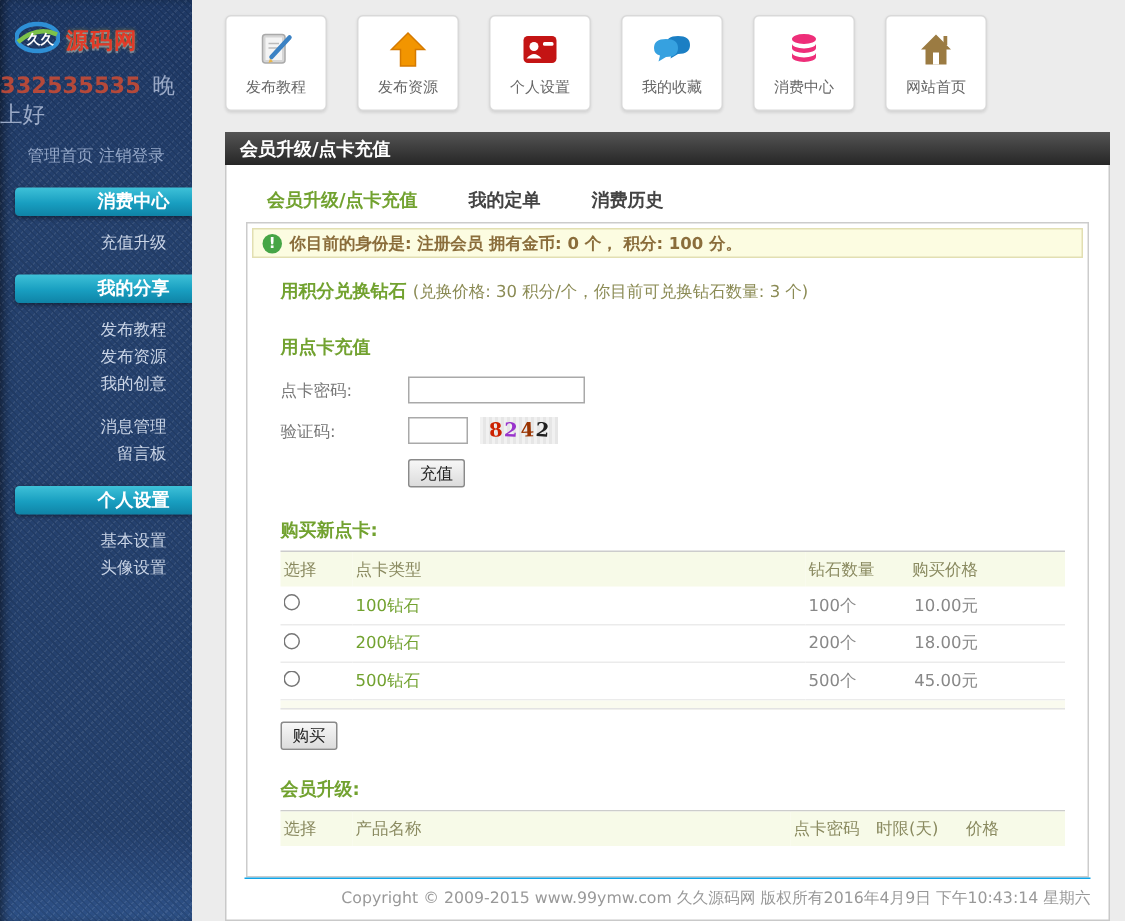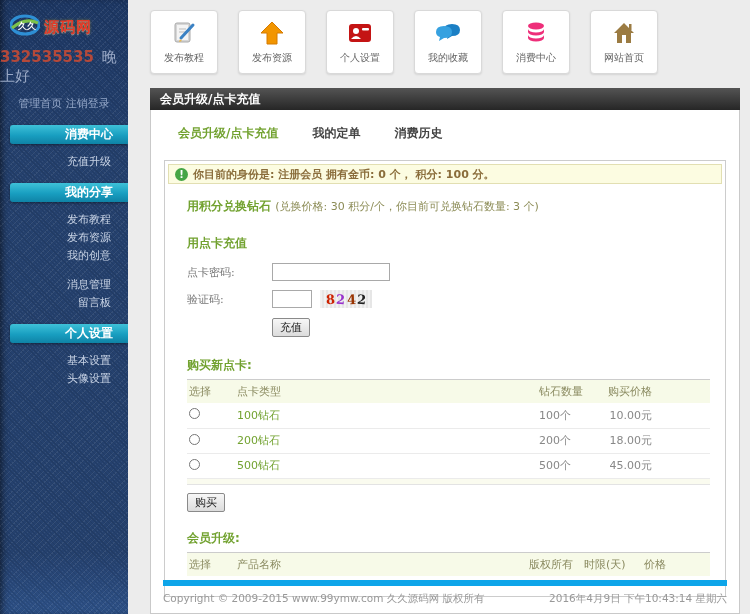--- a/index.html
+++ b/index.html
@@ -61,21 +61,21 @@
     color:#fff; font-size:12px; font-weight:bold; line-height:22px; padding-left:10px;
   }
   .panel {
     position:absolute; left:150px; top:110px; width:590px; height:504px;
     background:#fff; border:1px solid #c9c9c9; border-top:none;
   }
   .tabs { padding:15px 0 0 27px; display:flex; gap:34px; font-size:12px; font-weight:bold; height:38px;}
   .tab { color:#444; cursor:pointer; }
   .tab.active { color:#72a230; }
 
-  .innerbox { margin:12px 13px; border:1px solid #ccc; height:437px; overflow:hidden; }
+  .innerbox { margin:0 13px; border:1px solid #ccc; height:437px; overflow:hidden; }
   .notice {
     margin:3px; background:#fcfce1; border:1px solid #e2dfb2; height:20px;
     display:flex; align-items:center; font-size:11px; font-weight:bold; color:#8a6d3b;
     padding-left:6px; gap:5px;
   }
   .notice-icon{ width:13px; height:13px; border-radius:50%; background:#46a546; color:#fff;
     font-size:10px; font-weight:bold; text-align:center; line-height:13px; flex:0 0 13px;}
   .notice-icon::before{ content:"!"; }
 
   .sec { padding-left:22px; padding-right:20px; }
@@ -115,22 +115,22 @@
   table.grid td { height:25px; border-bottom:1px solid #ebebeb; color:#888; padding:0 2px; }
   table.grid td.pname { color:#72a230; font-weight:normal; cursor:pointer; }
   .col-sel{width:48px;} 
   .t1 .col-name{width:302px;} .t1 .col-qty{width:63px;} .t1 .col-price{width:110px; text-align:right; padding-right:58px;}
   .t2 .col-name{width:292px;} .t2 .col-type{width:55px;} .t2 .col-days{width:60px;} .t2 .col-price{width:68px;}
   .tfoot-strip{ width:523px; height:6px; background:#fafbef; border-bottom:1px solid #e3e3e3;}
   input[type=radio]{ width:11px; height:11px; cursor:pointer; }
 
   .pfooter {
     position:absolute; left:12px; right:12px; bottom:7px;
-    border-top:6px solid #0ea5e9; padding-top:6px;
-    display:flex; justify-content:space-between; font-size:10.5px; color:#999;gap:44px;
+    border-top:1px solid #0ea5e9; padding-top:6px;
+    display:flex; justify-content:flex-end; font-size:10.5px; color:#999;
   }
 </style>
 </head>
 <body>
 
 <div class="sidebar">
   <div class="logo-row">
     <span>
       <svg width="30" height="22" viewBox="0 0 30 22">
         <ellipse cx="15" cy="11" rx="14" ry="9" fill="none" stroke="#2e8fd5" stroke-width="3"></ellipse>
@@ -313,21 +313,21 @@
       <span class="btn tblbtn">购买</span>
     </div>
 
     <div class="sec">
       <div class="sec-title ruled" style="margin-top:18px; width:523px;">会员升级:</div>
       <table class="grid t2">
         <thead>
           <tr>
             <th class="col-sel">选择</th>
             <th class="col-name">产品名称</th>
-            <th class="col-type">版权所有</th>
+            <th class="col-type">点卡密码</th>
             <th class="col-days">时限(天)</th>
             <th class="col-price">价格</th>
           </tr>
         </thead>
 
       </table>
 
     </div>
   </div>
 

